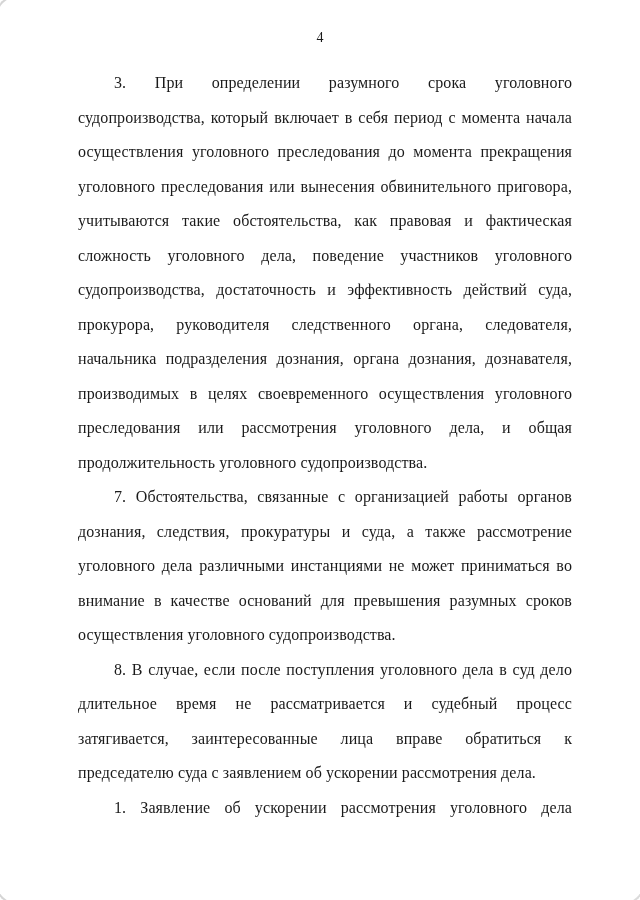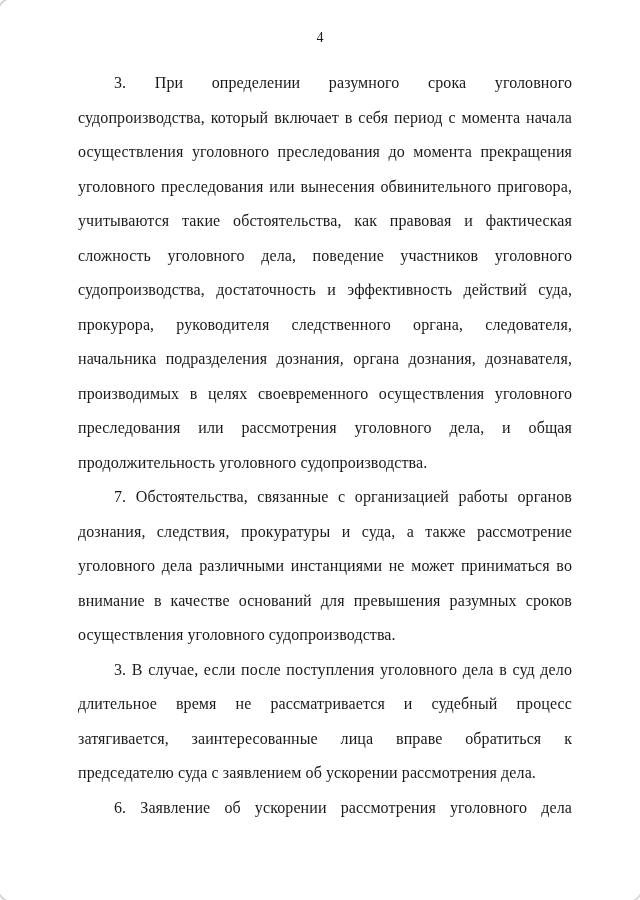--- a/index.html
+++ b/index.html
@@ -80,17 +80,17 @@
 
   <div class="scan-corner tl"></div>
   <div class="scan-corner bl"></div>
   <div class="scan-corner br"></div>
 
   <div class="page-number">4</div>
 
   <div class="content">
     <p>3. При определении разумного срока уголовного судопроизводства, который включает в себя период с момента начала осуществления уголовного преследования до момента прекращения уголовного преследования или вынесения обвинительного приговора, учитываются такие обстоятельства, как правовая и фактическая сложность уголовного дела, поведение участников уголовного судопроизводства, достаточность и эффективность действий суда, прокурора, руководителя следственного органа, следователя, начальника подразделения дознания, органа дознания, дознавателя, производимых в целях своевременного осуществления уголовного преследования или рассмотрения уголовного дела, и общая продолжительность уголовного судопроизводства.</p>
     <p>7. Обстоятельства, связанные с организацией работы органов дознания, следствия, прокуратуры и суда, а также рассмотрение уголовного дела различными инстанциями не может приниматься во внимание в качестве оснований для превышения разумных сроков осуществления уголовного судопроизводства.</p>
-    <p>3. В случае, если после поступления уголовного дела в суд дело длительное время не рассматривается и судебный процесс затягивается, заинтересованные лица вправе обратиться к председателю суда с заявлением об ускорении рассмотрения дела.</p>
-    <p class="force-justify">6. Заявление об ускорении рассмотрения уголовного дела</p>
+    <p>8. В случае, если после поступления уголовного дела в суд дело длительное время не рассматривается и судебный процесс затягивается, заинтересованные лица вправе обратиться к председателю суда с заявлением об ускорении рассмотрения дела.</p>
+    <p class="force-justify">1. Заявление об ускорении рассмотрения уголовного дела</p>
   </div>
 
 </div>
 
 </body></html>

